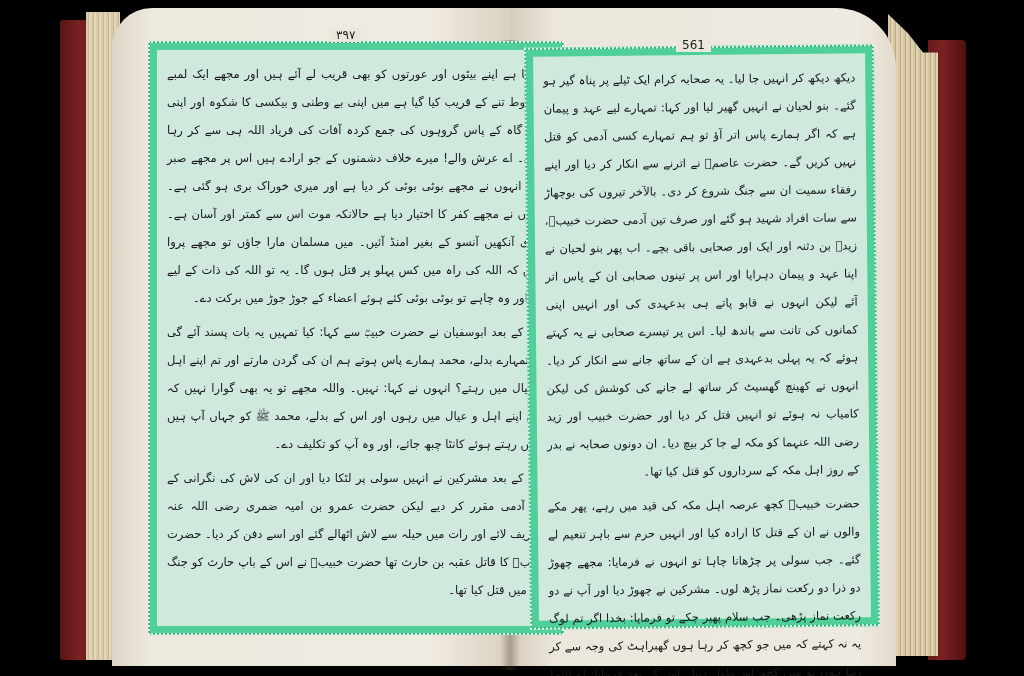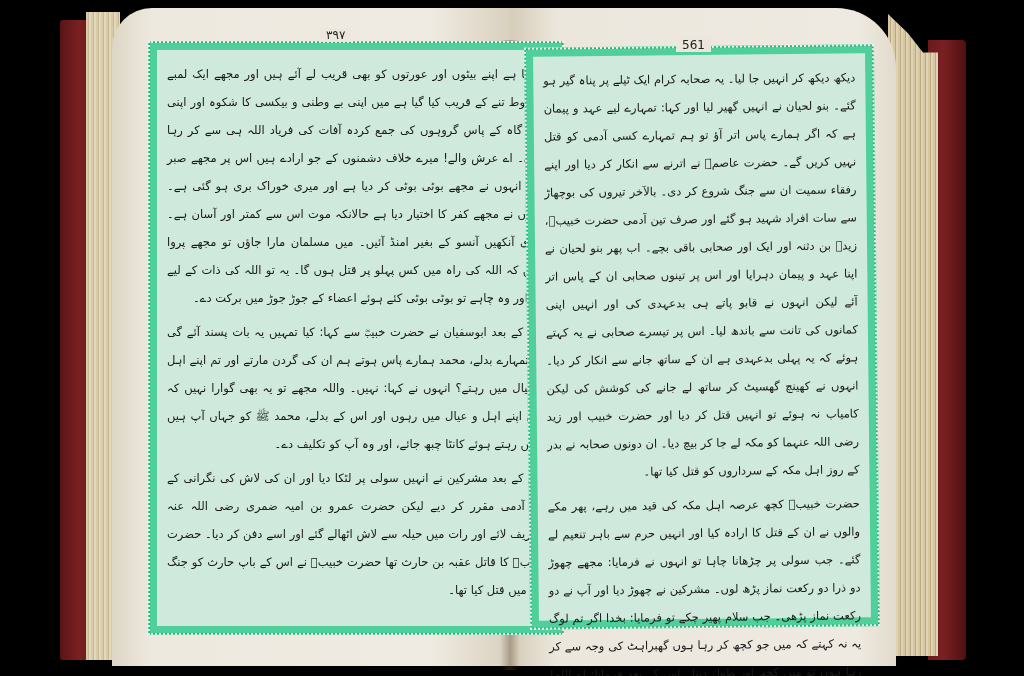--- a/index.html
+++ b/index.html
@@ -13,21 +13,21 @@
   .page{position:absolute;background:#ece7dc;}
   .page-left{left:112px;top:8px;width:398px;height:658px;border-radius:40px 0 0 0;background:linear-gradient(90deg,#ddd6c6 0,#eee9df 10%,#f0ebe2 80%,#d9d1bf 100%);}
   .page-right{left:510px;top:8px;width:386px;height:658px;border-radius:0 60px 0 0;background:linear-gradient(90deg,#d5ccb8 0,#ece7dd 12%,#efeae1 90%,#e2dbcc 100%);}
   .gutter{position:absolute;left:500px;top:40px;width:20px;height:630px;background:linear-gradient(90deg,rgba(0,0,0,0) 0,rgba(80,60,40,.35) 50%,rgba(0,0,0,0) 100%);}
   .frame{position:absolute;border:9px solid #4fcf9a;background:#cfe9dc;box-sizing:border-box;
          outline:1px solid #2fa878;outline-offset:-2px;}
   .frame::before{content:"";position:absolute;inset:-9px;border:2px dotted #e8f6ef;pointer-events:none;}
   .frame-left{left:148px;top:41px;width:416px;height:594px;}
   .frame-right{left:527px;top:46px;width:350px;height:582px;transform:rotate(-0.6deg);}
   .pagenum{position:absolute;font-size:12px;color:#222;background:#ece7dc;padding:0 6px;}
-  .pn-left{left:320px;top:28px;}
+  .pn-left{left:330px;top:28px;}
   .pn-right{left:676px;top:38px;}
   .text{position:absolute;left:10px;right:10px;top:10px;direction:rtl;text-align:justify;
         font-family:"DejaVu Sans",sans-serif;font-size:11.5px;line-height:28px;color:#1a1a1a;}
   .text p{margin:0 0 6px 0;}
 </style>
 </head>
 <body>
 
 <div class="book">
   <div class="cover cover-left"></div>

